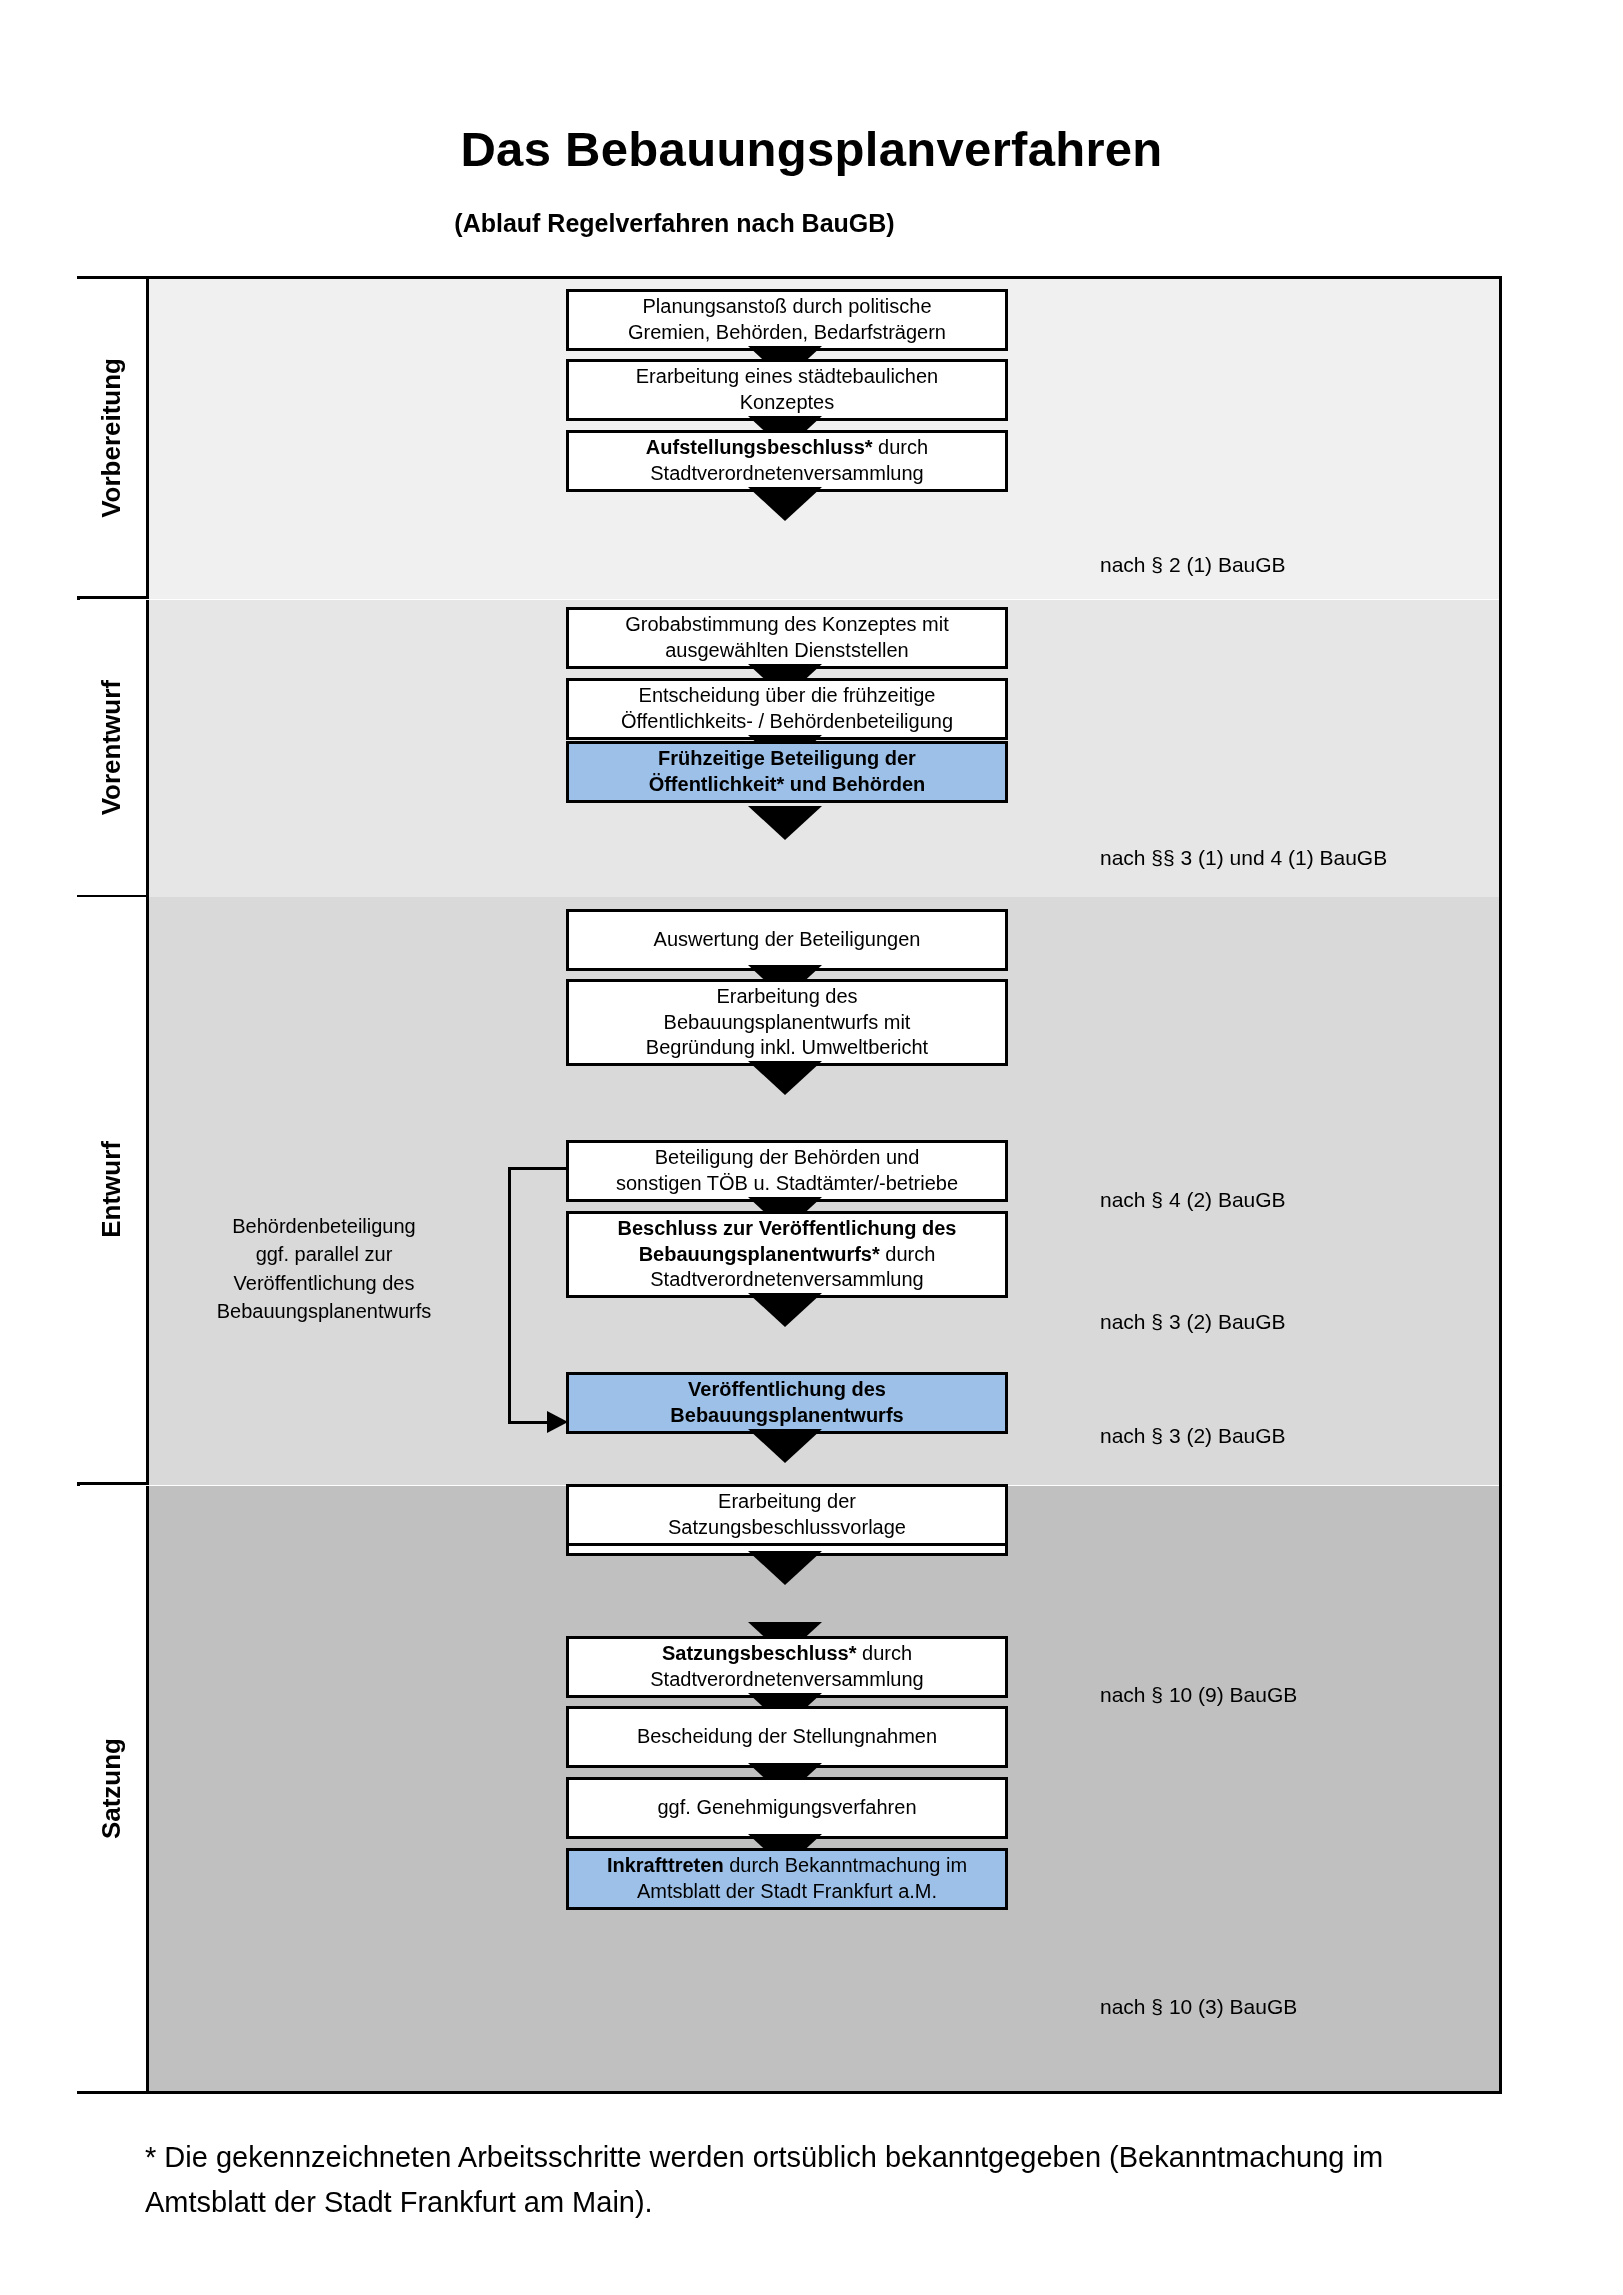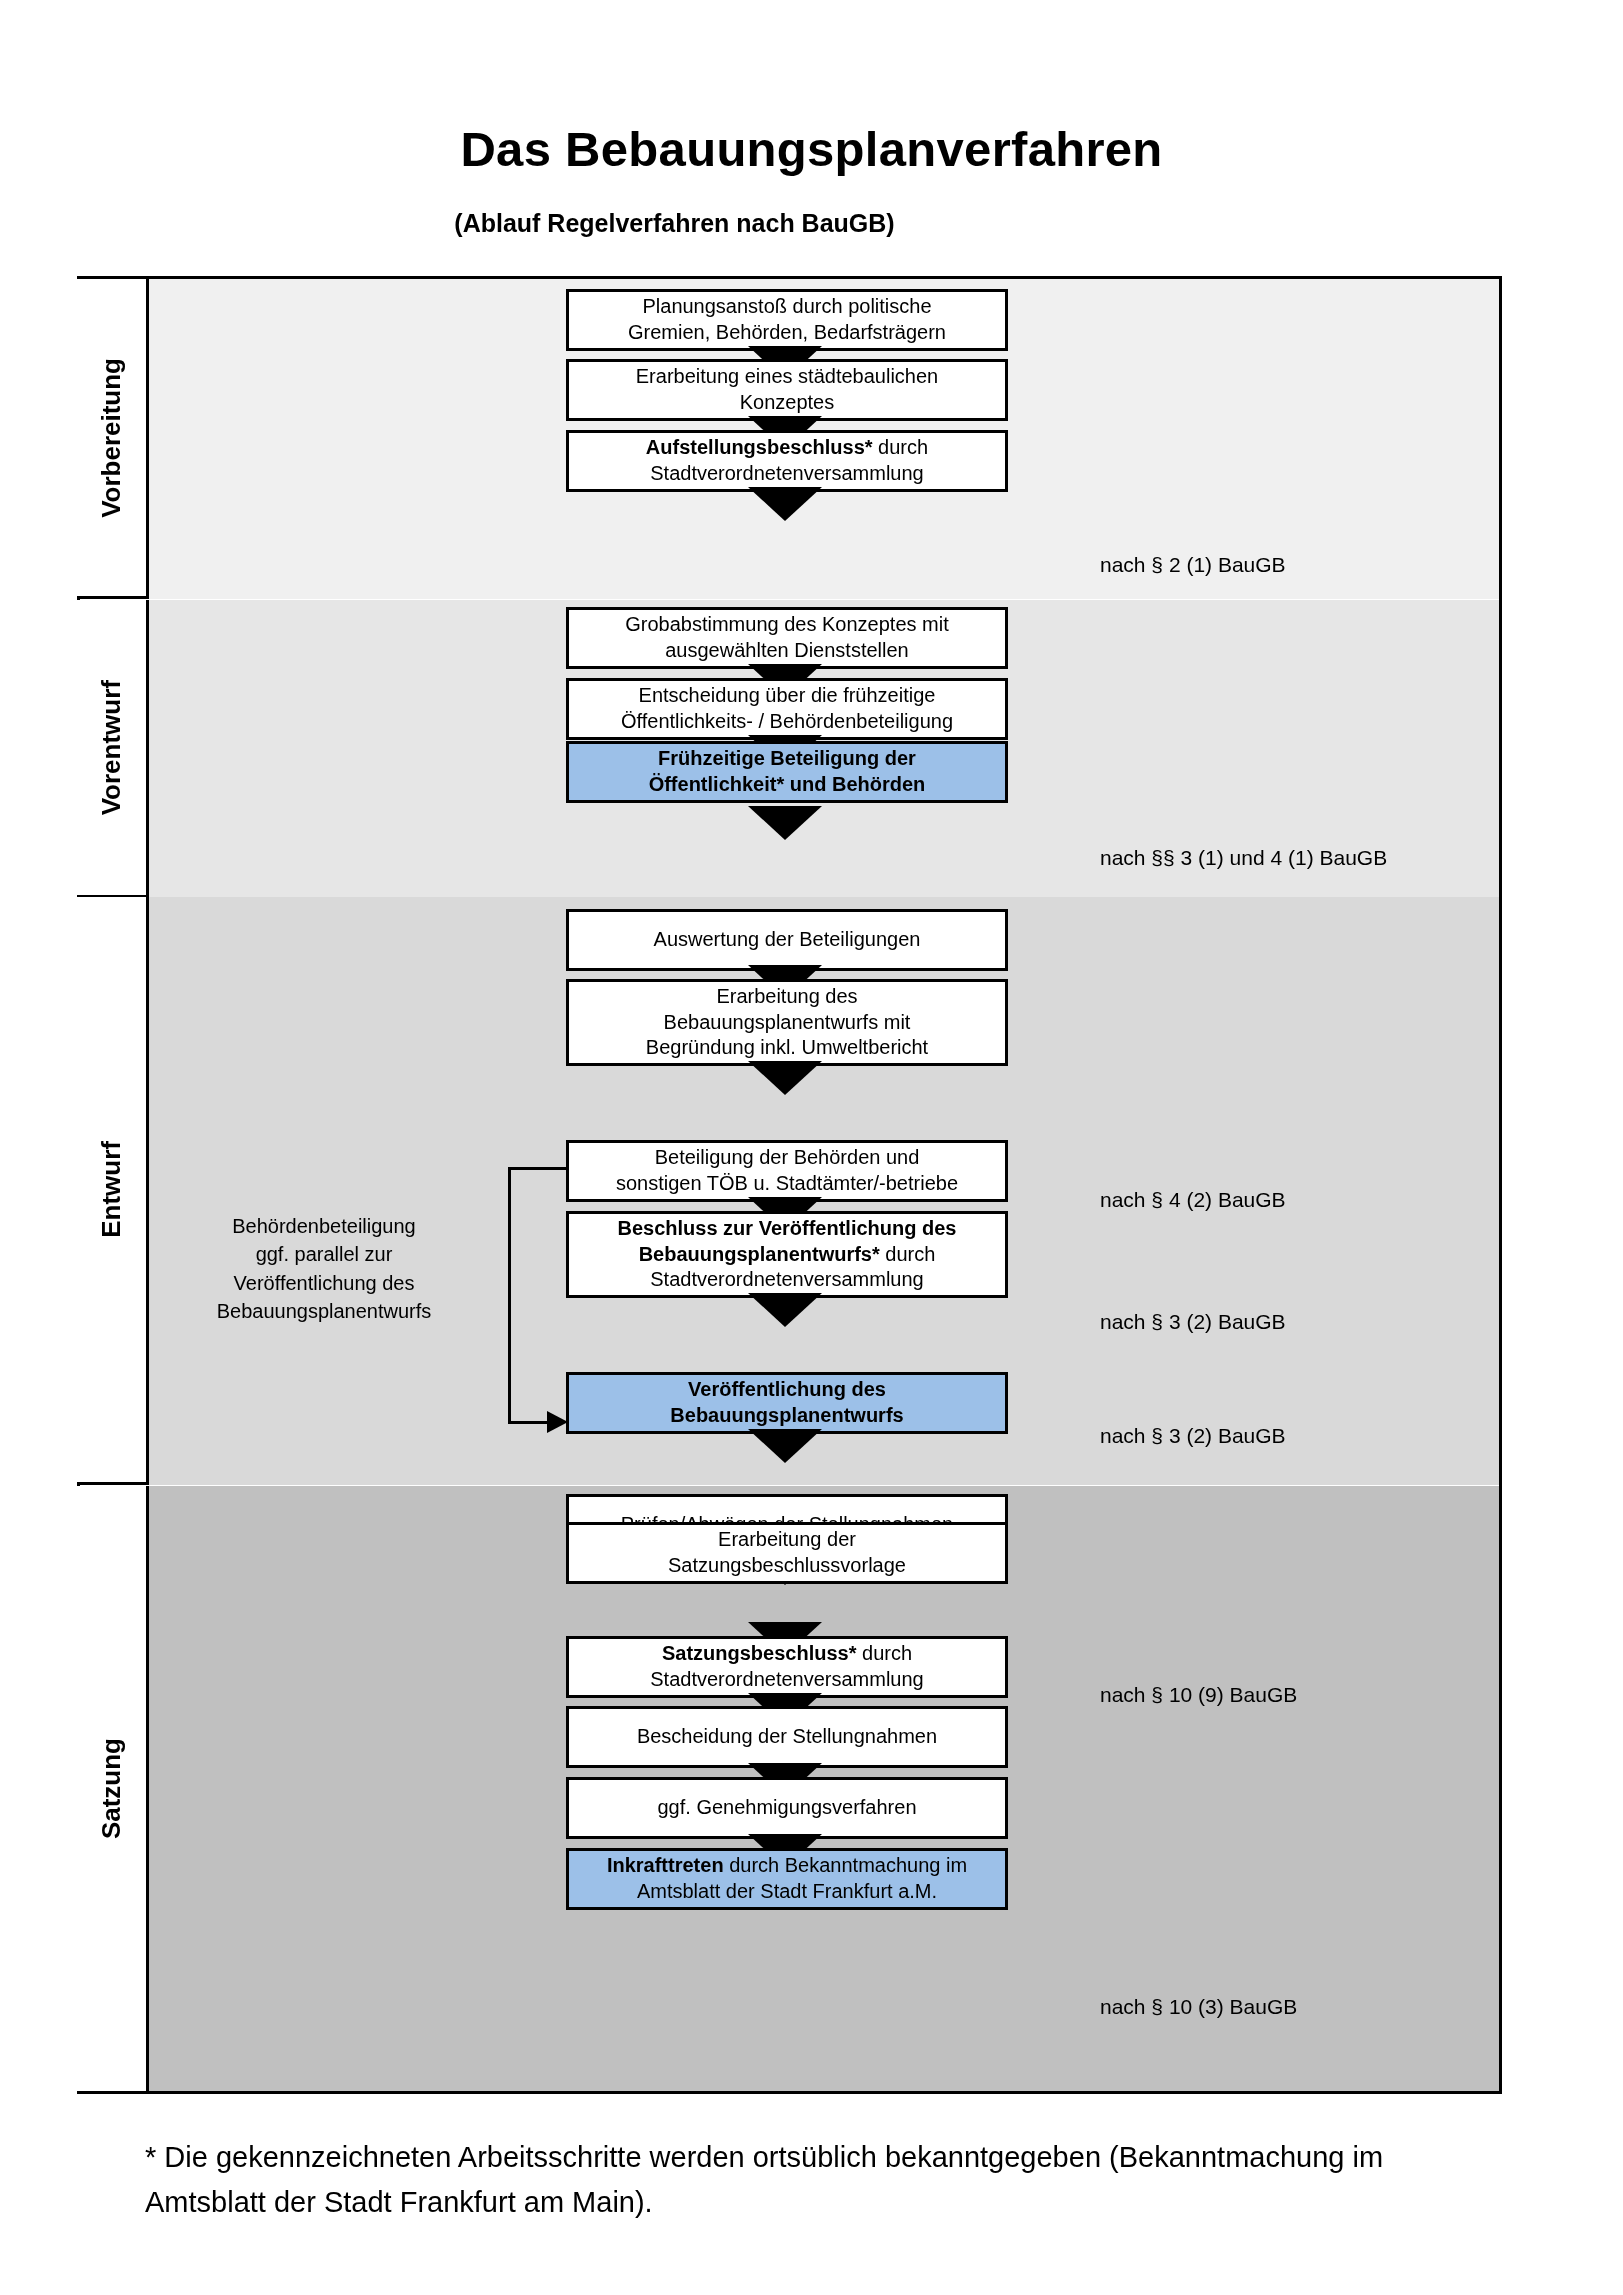--- a/index.html
+++ b/index.html
@@ -247,21 +247,21 @@
     </div>
     <div class="arrow-down" style="top: 1293px;"></div>
     <div class="pbox blue" style="top: 1372px; height: 62px;">
       <span class="txt" style="font-weight: bold;">Veröffentlichung des<br>Bebauungsplanentwurfs</span>
     </div>
     <div class="arrow-down" style="top: 1429px;"></div>
     <div class="pbox" style="top: 1494px; height: 62px;">
       <span class="txt">Prüfen/Abwägen der Stellungnahmen</span>
     </div>
     <div class="arrow-down" style="top: 1551px;"></div>
-    <div class="pbox" style="top: 1522px; height: 62px;">
+    <div class="pbox" style="top: 1484px; height: 62px;">
       <span class="txt">Erarbeitung der<br>Satzungsbeschlussvorlage</span>
     </div>
     <div class="arrow-down" style="top: 1622px;"></div>
     <div class="pbox" style="top: 1636px; height: 62px;">
       <span class="txt"><b>Satzungsbeschluss*</b> durch Stadtverordnetenversammlung</span>
     </div>
     <div class="arrow-down" style="top: 1693px;"></div>
     <div class="pbox" style="top: 1706px; height: 62px;">
       <span class="txt">Bescheidung der Stellungnahmen</span>
     </div>

